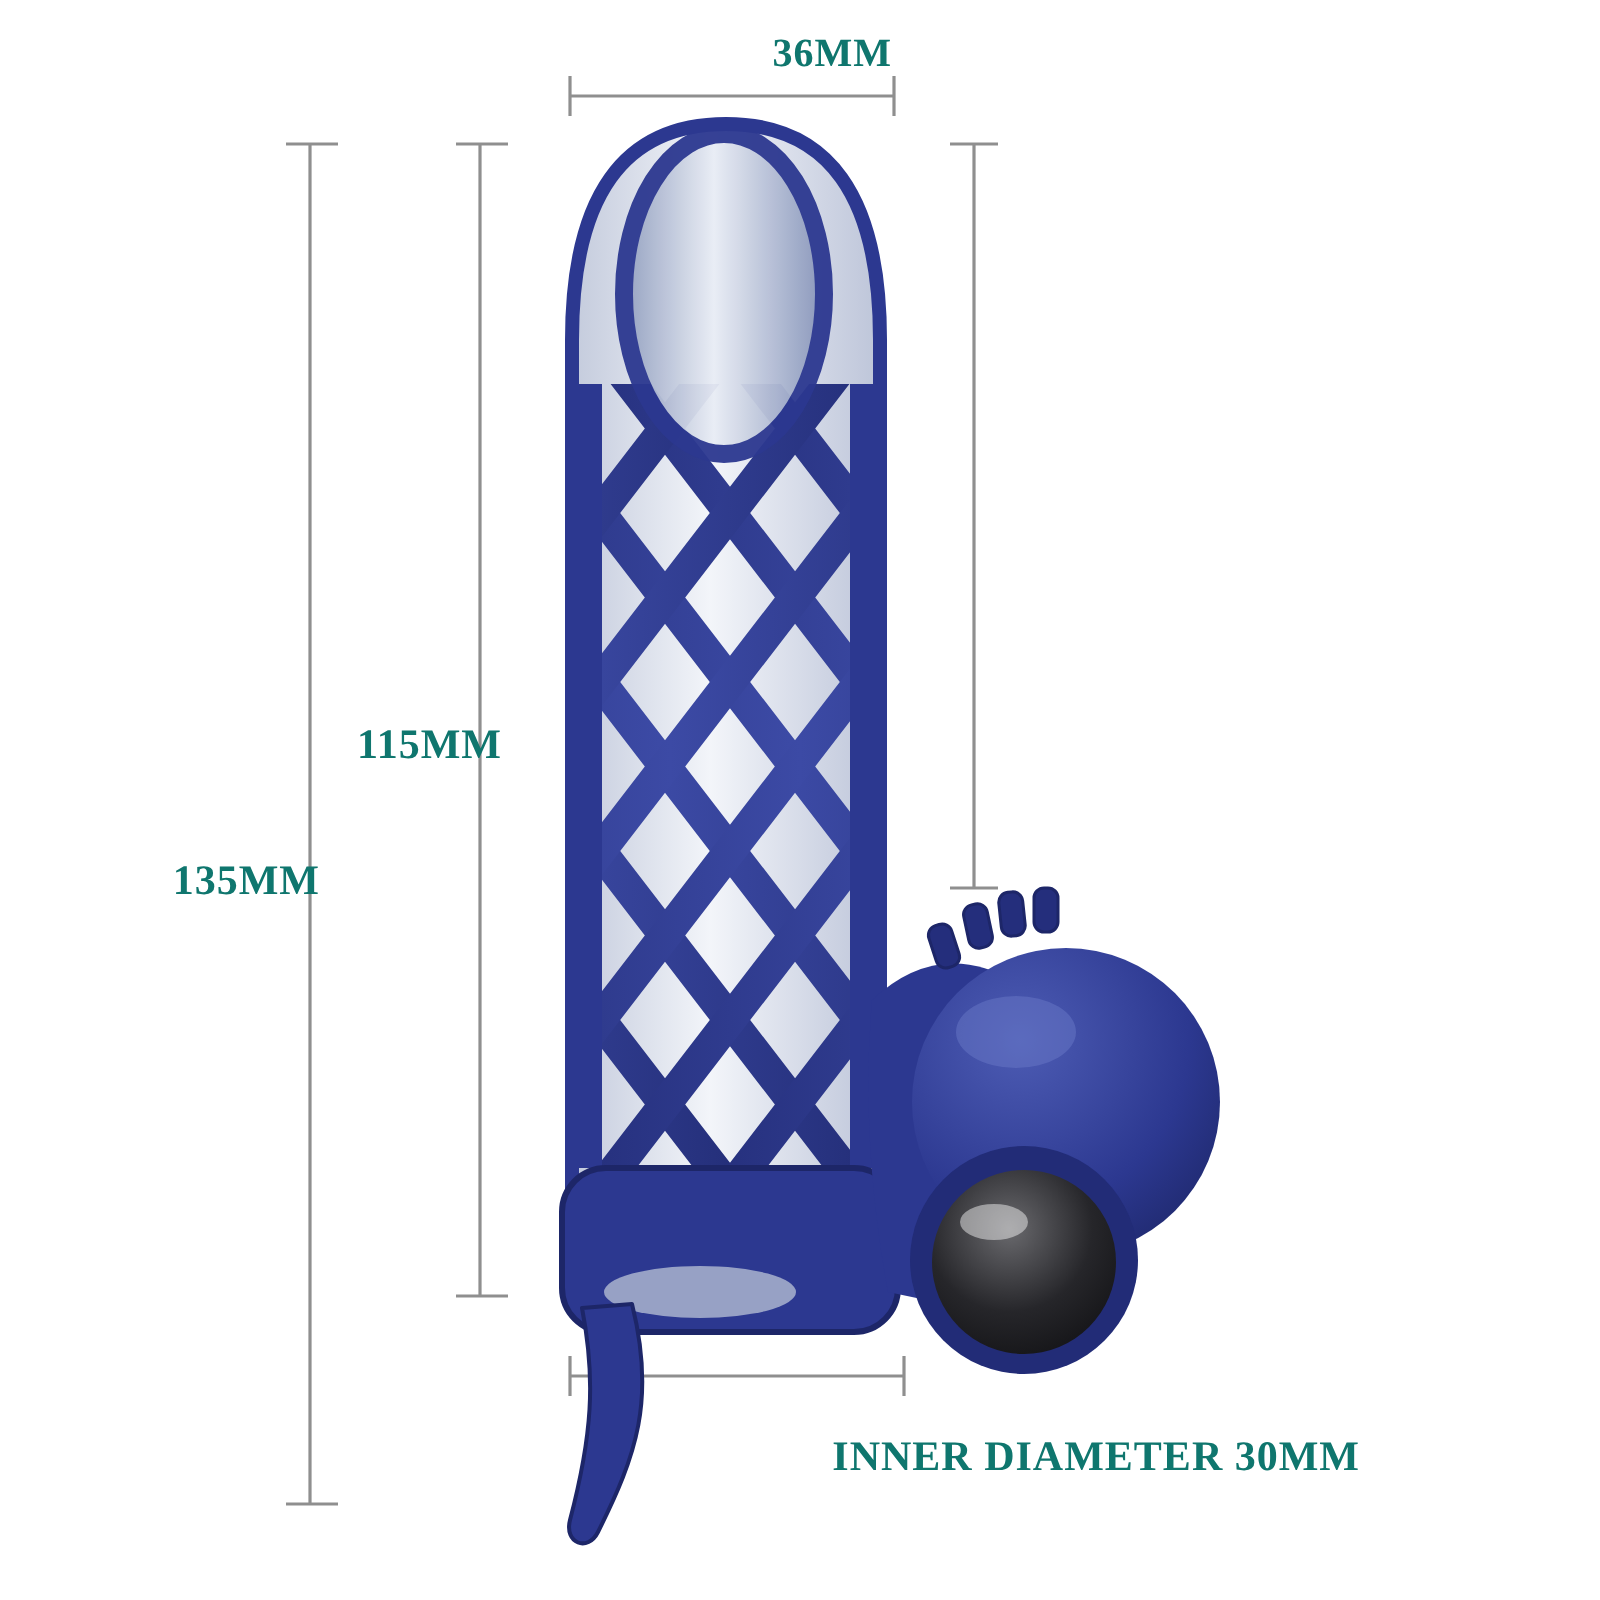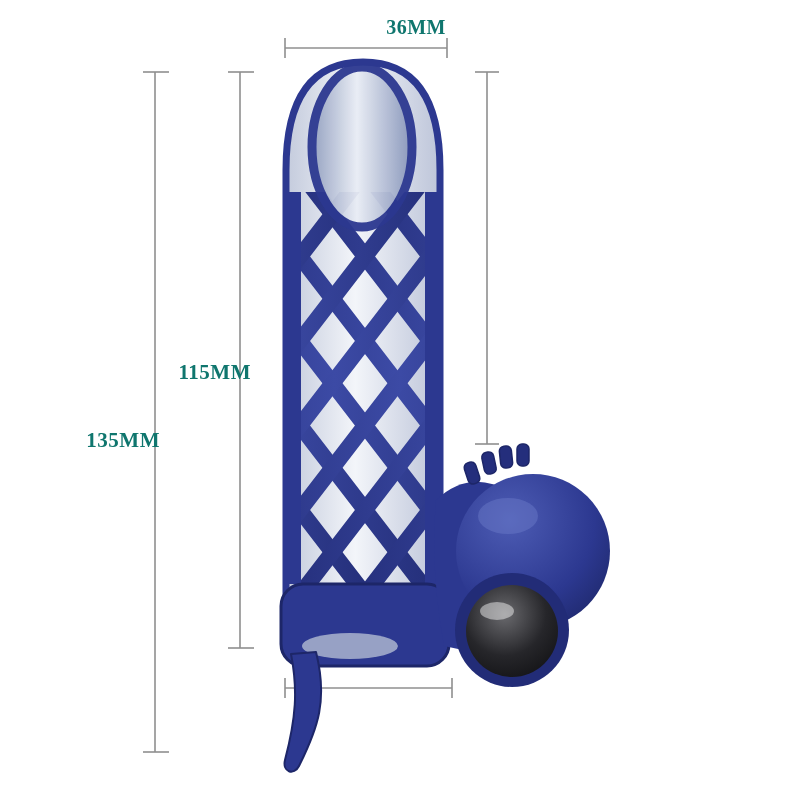--- a/index.html
+++ b/index.html
@@ -151,14 +151,15 @@
 
   <div class="dim-label small" style="left:286px;top:16px;width:160px;">36MM</div>
 
   <div class="dim-label" style="left:151px;top:312px;width:100px;margin-top:48px;">115MM</div>
 
   <div class="dim-label" style="left:60px;top:428px;width:100px;">135MM</div>
 
   <div class="dim-label two-line" style="left:500px;top:302px;width:226px;">
   </div>
 
+  <div class="dim-label" style="left:360px;top:716px;width:320px;">INNER DIAMETER 30MM</div>
 
 </div>
 
 </body></html>

